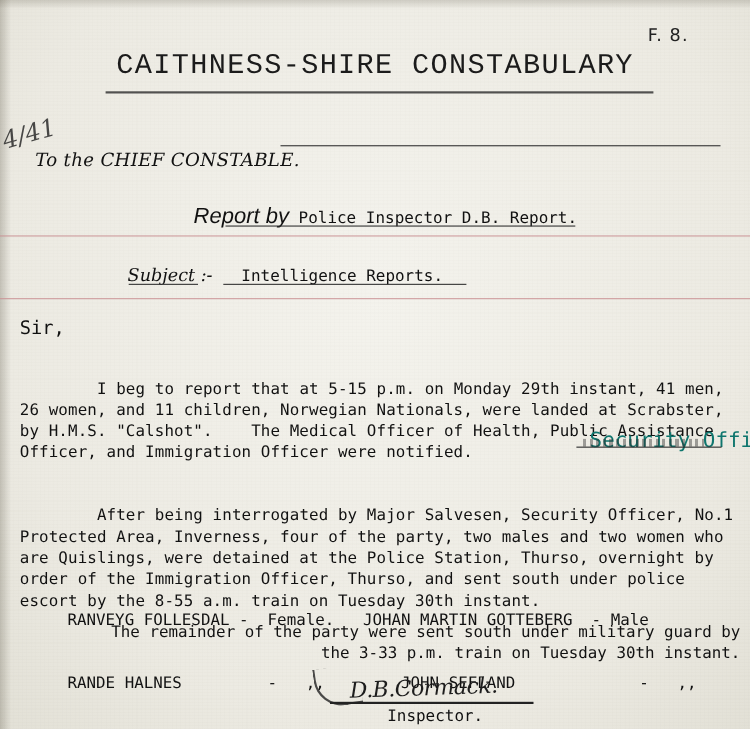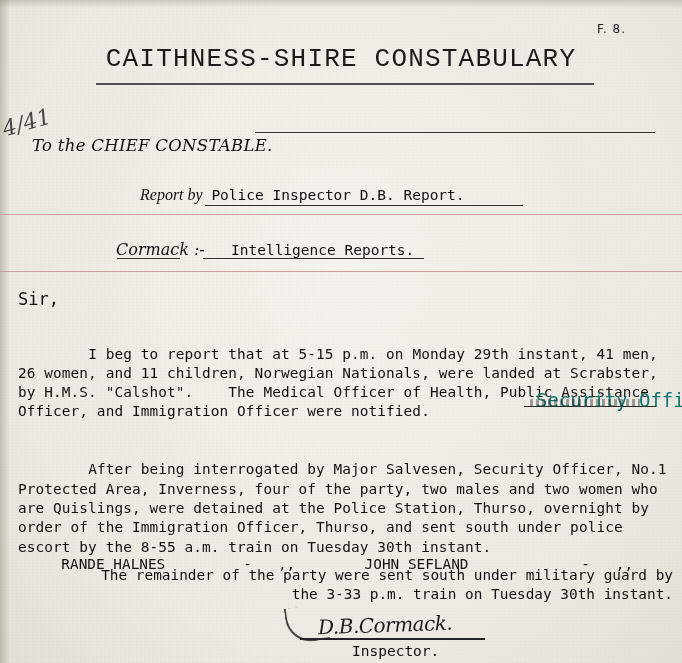--- a/index.html
+++ b/index.html
@@ -56,21 +56,21 @@
     opacity: 0.85;
   }
   #rule1 { top: 214px; }
   #rule2 { top: 271px; }
 
   .fnum {
     position: absolute;
     top: 22px;
     right: 56px;
     font-family: "DejaVu Sans", sans-serif;
-    font-size: 12px;
+    font-size: 16px;
     letter-spacing: 1px;
     color: #222;
   }
 
   .title {
     position: absolute;
     top: 44px;
     left: 0;
     right: 0;
     text-align: center;
@@ -120,23 +120,24 @@
   }
 
   .report-by {
     position: absolute;
     top: 186px;
     left: 140px;
     font-size: 14.5px;
     white-space: nowrap;
   }
   .report-by .ital {
-    font-family: Liberation Serif, serif;
-    font-style: italic;
-    font-size: 16px;
+    font-family: Liberation Sans, sans-serif;
+    font-style: italic;
+    font-size: 20px;
+    margin-left: 36px;
   }
   .report-by-underline {
     position: absolute;
     top: 205px;
     left: 205px;
     width: 318px;
     height: 1px;
     background: #333;
   }
 
@@ -314,36 +315,37 @@
 
   <div class="to-chief">To the CHIEF CONSTABLE.</div>
 
   <div class="rule-red" id="rule1"></div>
 
   <div class="report-by"><span class="ital">Report by</span>&nbsp;<span>Police Inspector D.B. Report.</span></div>
   <div class="report-by-underline"></div>
 
   <div class="rule-red" id="rule2"></div>
 
-  <div class="subject"><span class="ital">Cormack :-</span>&nbsp;&nbsp;&nbsp;<span>Intelligence Reports.</span></div>
+  <div class="subject"><span class="ital">Subject :-</span>&nbsp;&nbsp;&nbsp;<span>Intelligence Reports.</span></div>
   <div class="subject-underline-1"></div>
   <div class="subject-underline-2"></div>
 
   <div class="salutation">Sir,</div>
 
   <div class="body">
     <p class="para">        I beg to report that at 5-15 p.m. on Monday 29th instant, 41 men, 26 women, and 11 children, Norwegian Nationals, were landed at Scrabster, by H.M.S. "Calshot".    The Medical Officer of Health, Public Assistance Officer, and Immigration Officer were notified.</p>
     <p class="para">        After being interrogated by Major Salvesen, Security Officer, No.1 Protected Area, Inverness, four of the party, two males and two women who are Quislings, were detained at the Police Station, Thurso, overnight by order of the Immigration Officer, Thurso, and sent south under police escort by the 8-55 a.m. train on Tuesday 30th instant.</p>
   </div>
 
   <div class="stamp">Security Officer</div>
   <div class="strikeover"></div>
   <div class="stamp-underline"></div>
 
   <div class="names-block">
+    <div>     RANVEYG FOLLESDAL -  Female.   JOHAN MARTIN GOTTEBERG  - Male</div>
     <div>     RANDE HALNES         -   ,,        JOHN SEFLAND             -   ,,</div>
   </div>
 
   <div class="final-para">        The remainder of the party were sent south under military guard by the 3-33 p.m. train on Tuesday 30th instant.</div>
 
   <div class="sig-flourish"></div>
   <div class="signature">D.B.Cormack.</div>
   <div class="sig-underline"></div>
   <div class="inspector">Inspector.</div>
 

